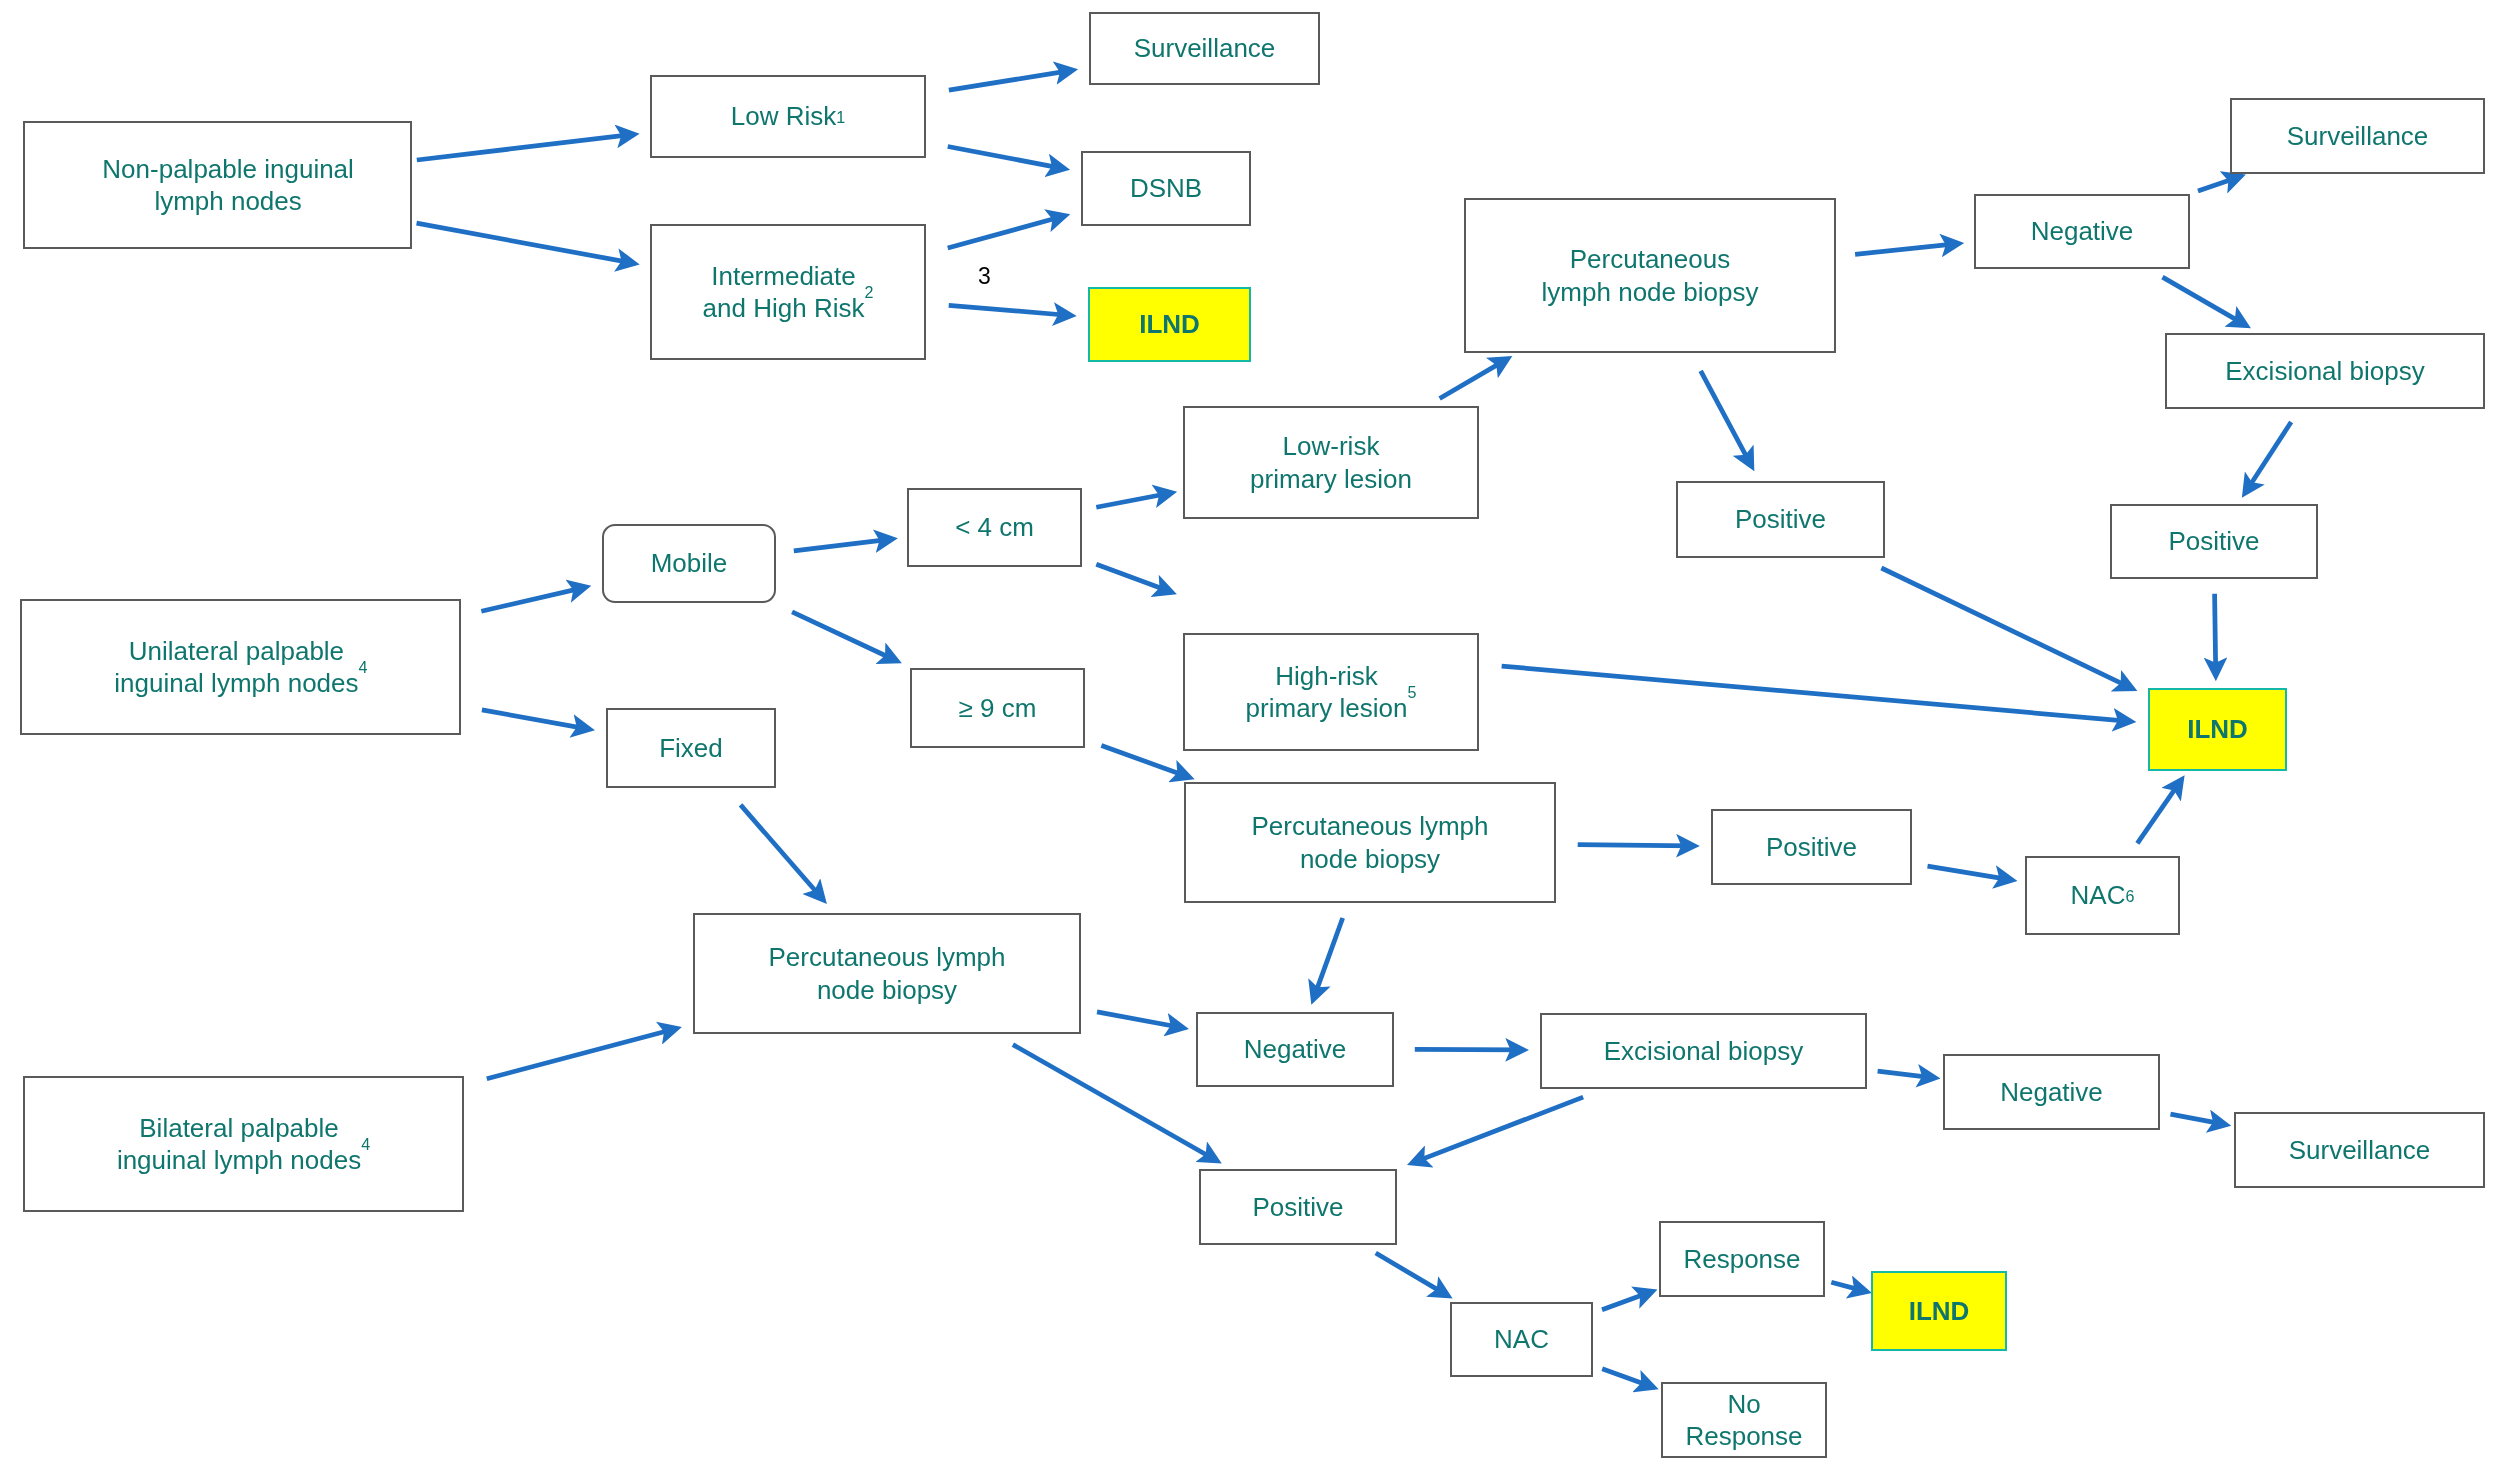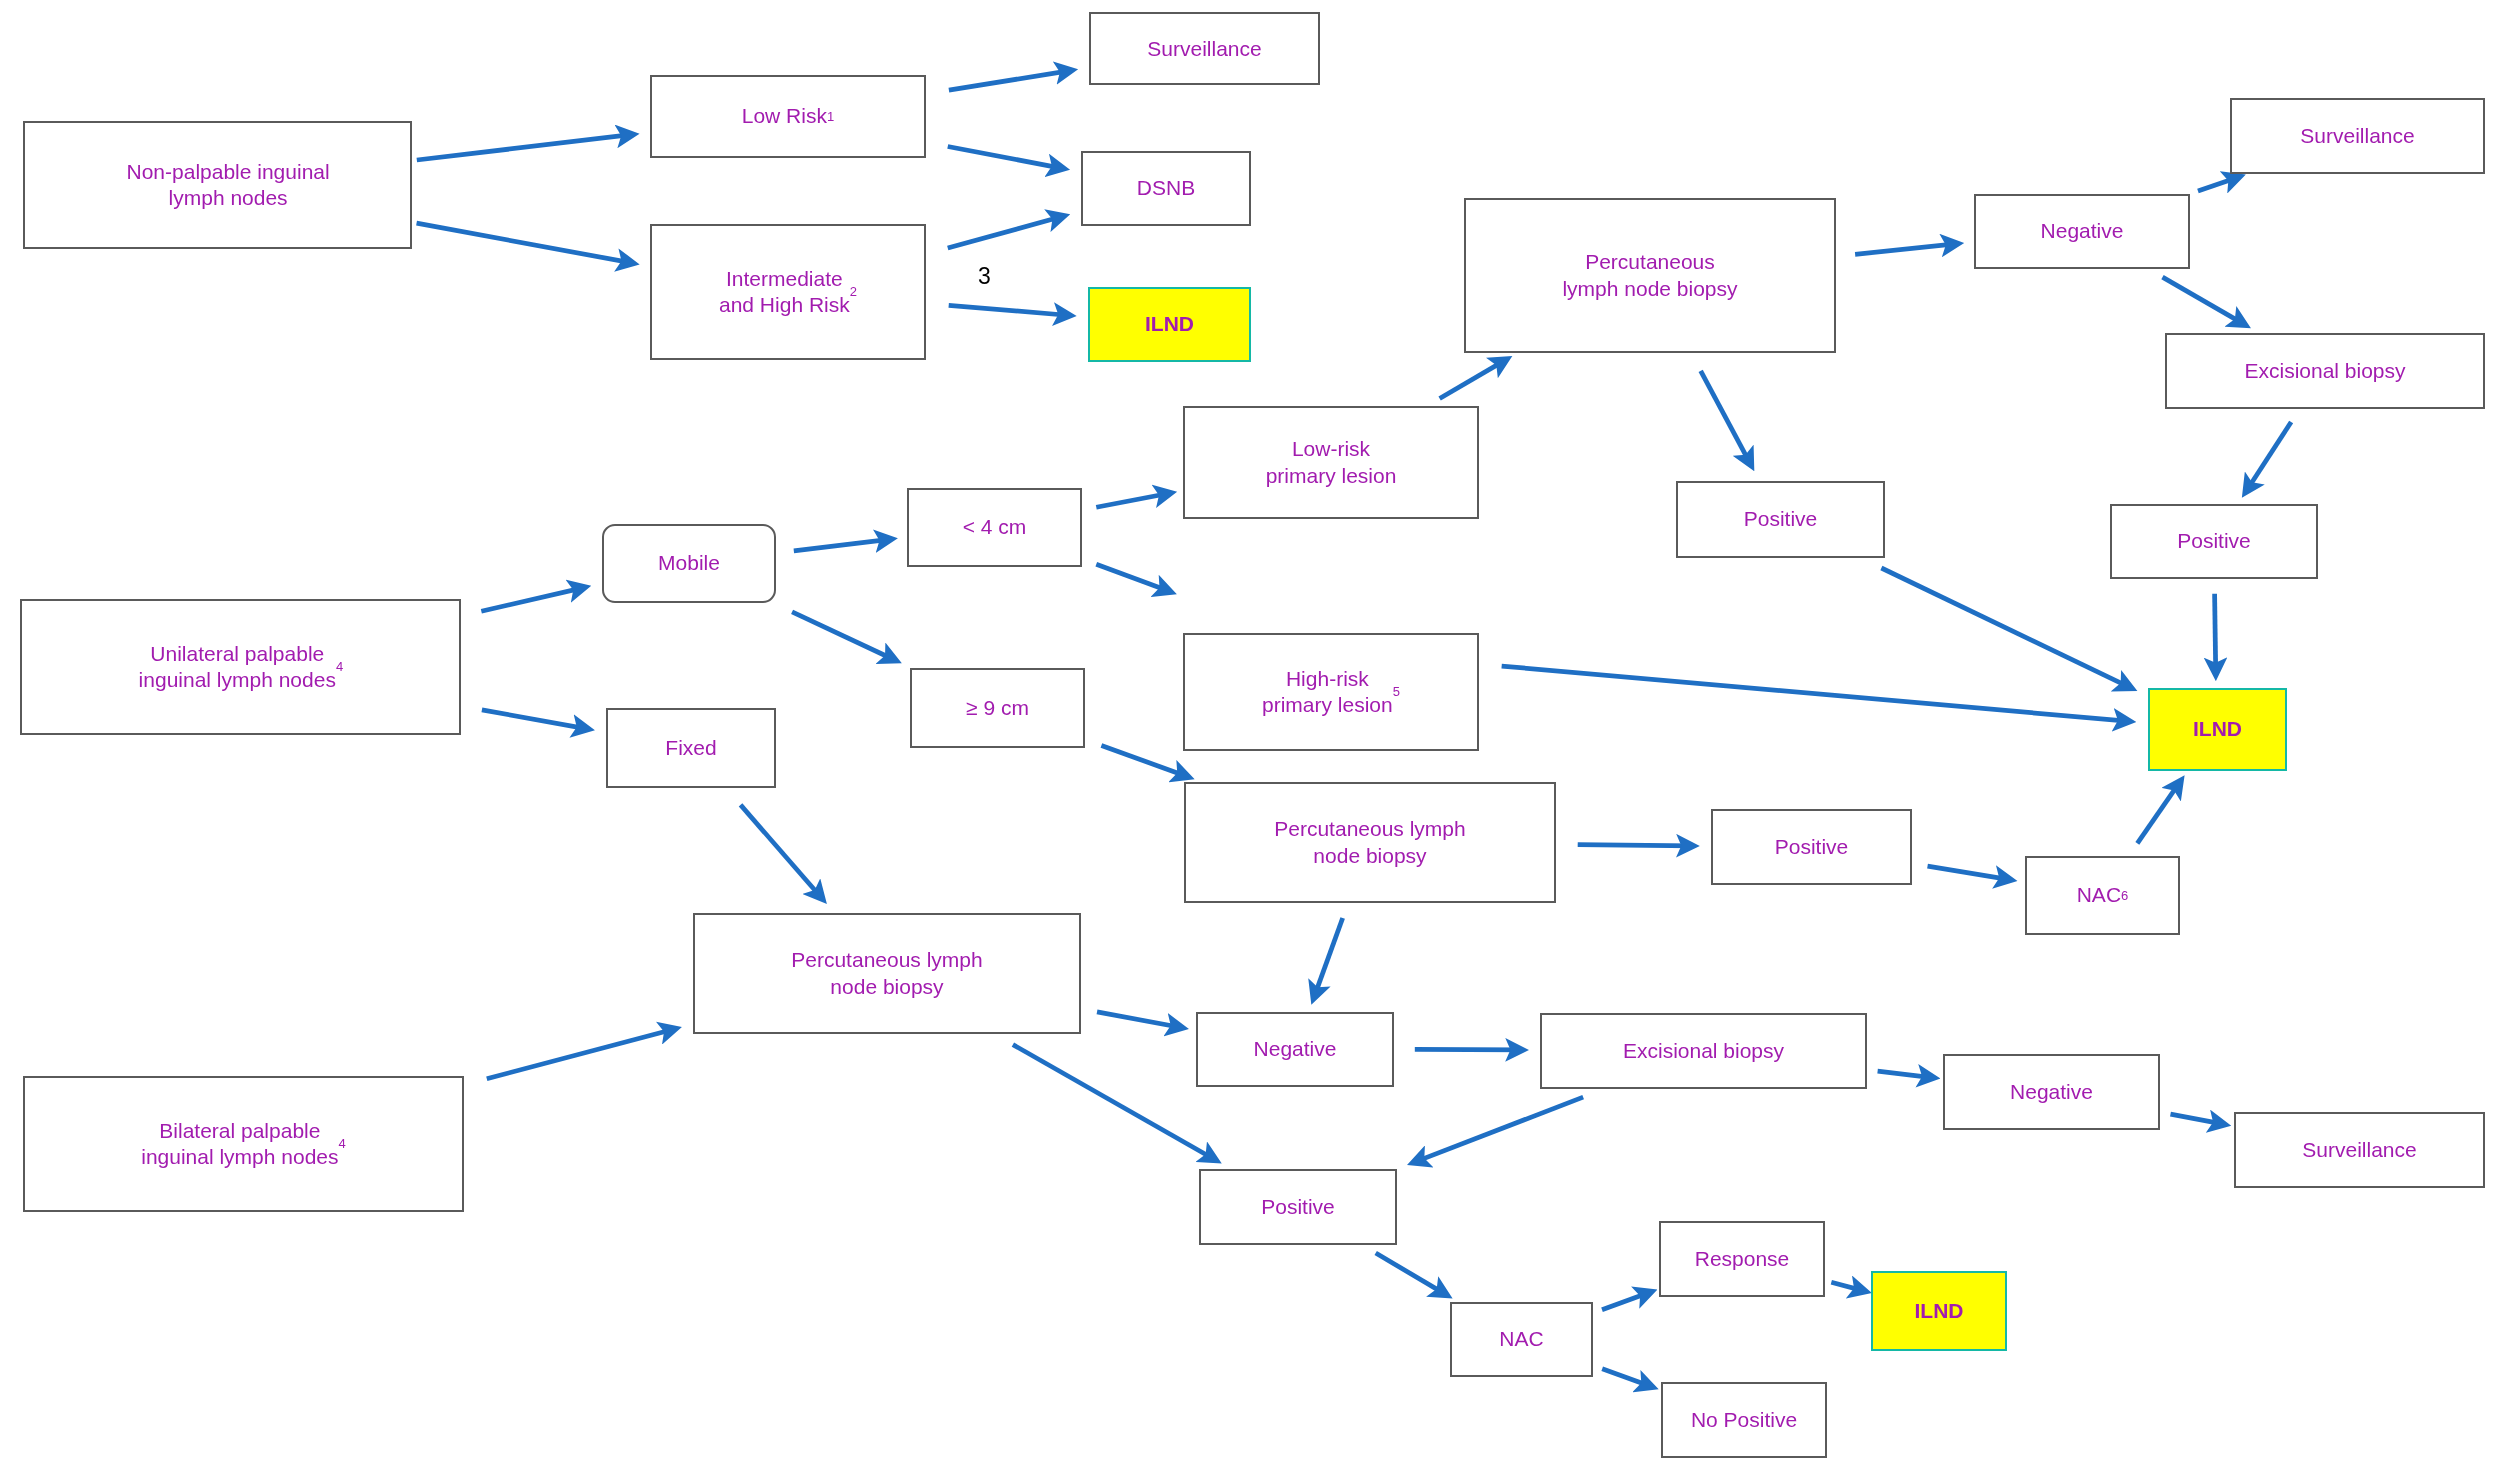--- a/index.html
+++ b/index.html
@@ -17,22 +17,22 @@
   }
   .node {
     position: absolute;
     box-sizing: border-box;
     border: 2px solid #5a5a5a;
     background: #ffffff;
     display: flex;
     align-items: center;
     justify-content: center;
     text-align: center;
-    color: #a21caf;
-    font-size: 21px;
+    color: #0f766e;
+    font-size: 26px;
     line-height: 1.25;
     padding: 2.7px 6.8px;
     white-space: pre-line;
   }
   .node.yellow {
     background: #ffff00;
     border: 2px solid #14b8a6;
     font-weight: bold;
   }
   .node sup {
@@ -140,20 +140,20 @@
 node biopsy</span></div>
       <div class="node" style="left: 23px; top: 1076px; width: 441px; height: 136px;"><span>Bilateral palpable
 inguinal lymph nodes</span><sup>4</sup></div>
       <div class="node" style="left: 1196px; top: 1012px; width: 198px; height: 75px;"><span>Negative</span></div>
       <div class="node" style="left: 1540px; top: 1013px; width: 327px; height: 76px;"><span>Excisional biopsy</span></div>
       <div class="node" style="left: 1943px; top: 1054px; width: 217px; height: 76px;"><span>Negative</span></div>
       <div class="node" style="left: 2234px; top: 1112px; width: 251px; height: 76px;"><span>Surveillance</span></div>
       <div class="node" style="left: 1199px; top: 1169px; width: 198px; height: 76px;"><span>Positive</span></div>
       <div class="node" style="left: 1450px; top: 1302px; width: 143px; height: 75px;"><span>NAC</span></div>
       <div class="node" style="left: 1659px; top: 1221px; width: 166px; height: 76px;"><span>Response</span></div>
-      <div class="node" style="left: 1661px; top: 1382px; width: 166px; height: 76px;"><span>No Positive</span></div>
+      <div class="node" style="left: 1661px; top: 1382px; width: 166px; height: 76px;"><span>No Response</span></div>
       <div class="node yellow" style="left: 1871px; top: 1271px; width: 136px; height: 80px;"><span>ILND</span></div>
     </div>
   <div id="label-layer">
       <div class="edge-label" style="left: 978px; top: 263px;">3</div>
     </div>
 </div>
 
 
 </body></html>

